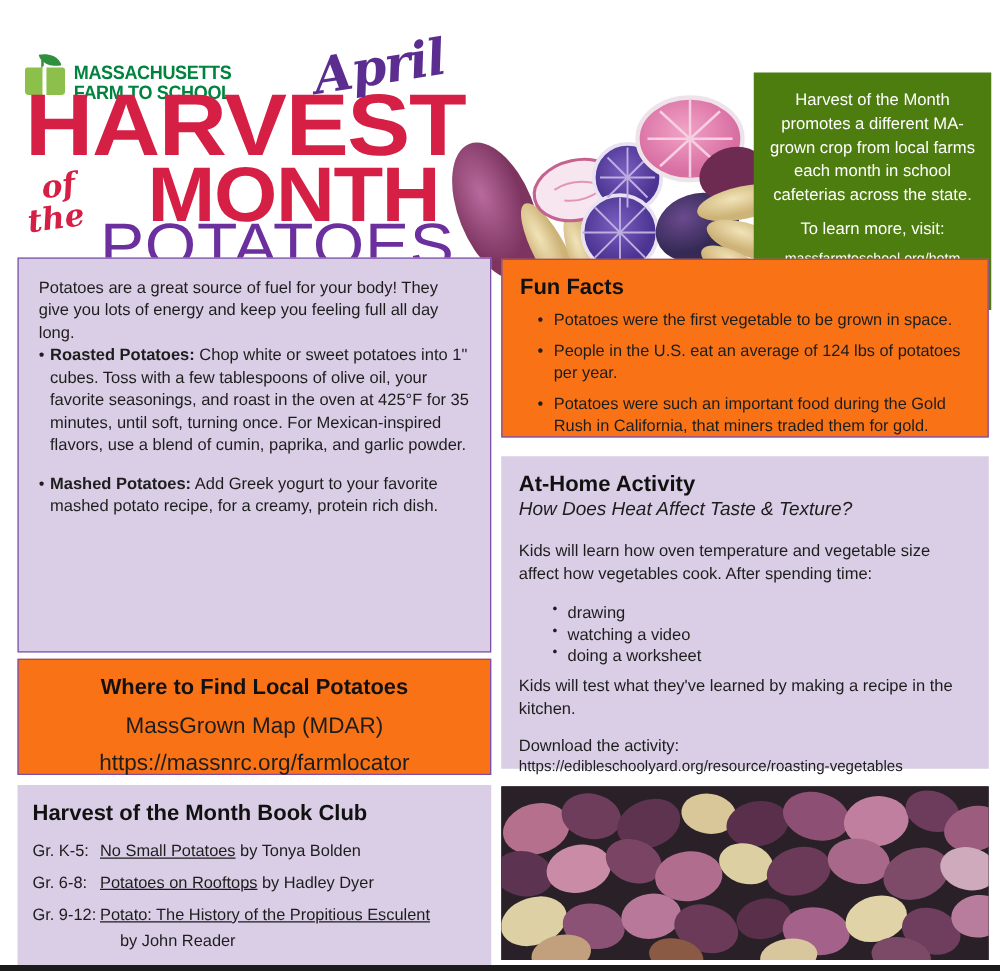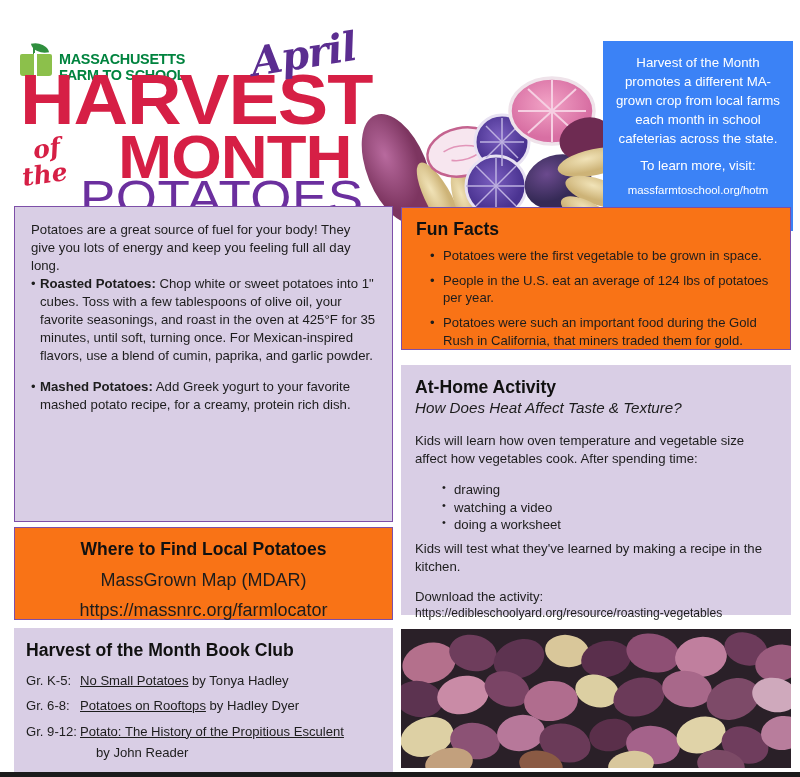--- a/index.html
+++ b/index.html
@@ -158,23 +158,23 @@
   
   #potato-illustration {
     position: absolute;
     left: 340px; top: 18px;
     width: 280px; height: 180px;
   }
 
   
   #promo-box {
     position: absolute;
-    right: 7px; top: 5px;
+    right: 7px; top: 22px;
     width: 190px; height: 190px;
-    background: #3b82f6;
+    background: #4d7c0f;
     color: #ffffff;
     text-align: center;
     box-sizing: border-box;
     padding: 13px 6px 0 6px;
   }
   #promo-box .ptext {
     font-size: 13.3px;
     line-height: 1.42;
     font-family: "Liberation Sans", sans-serif;
   }
@@ -492,21 +492,21 @@
     <div class="ftitle">Where to Find Local Potatoes</div>
     <div class="fline">MassGrown Map (MDAR)</div>
     <div class="fline">https://massnrc.org/farmlocator</div>
   </div>
 
   <div class="panel panel-lav" id="panel-book">
     <h2>Harvest of the Month Book Club</h2>
 
     <div class="book-row">
       <div class="grade">Gr. K-5:</div>
-      <div><span class="btitle">No Small Potatoes</span><span class="bauthor"> by Tonya Hadley</span></div>
+      <div><span class="btitle">No Small Potatoes</span><span class="bauthor"> by Tonya Bolden</span></div>
     </div>
 
     <div class="book-row">
       <div class="grade">Gr. 6-8:</div>
       <div><span class="btitle">Potatoes on Rooftops</span><span class="bauthor"> by Hadley Dyer</span></div>
     </div>
 
     <div class="book-row">
       <div class="grade">Gr. 9-12:</div>
       <div><span class="btitle">Potato: The History of the Propitious Esculent</span><span class="bauthor"></span></div>

